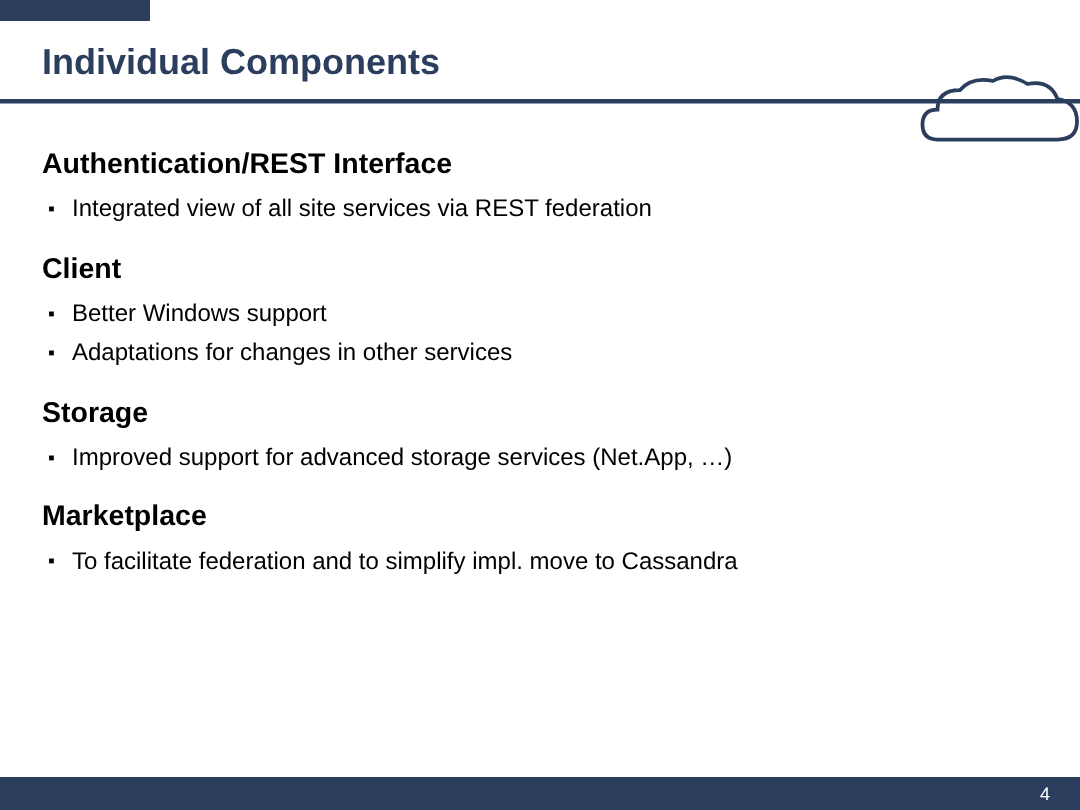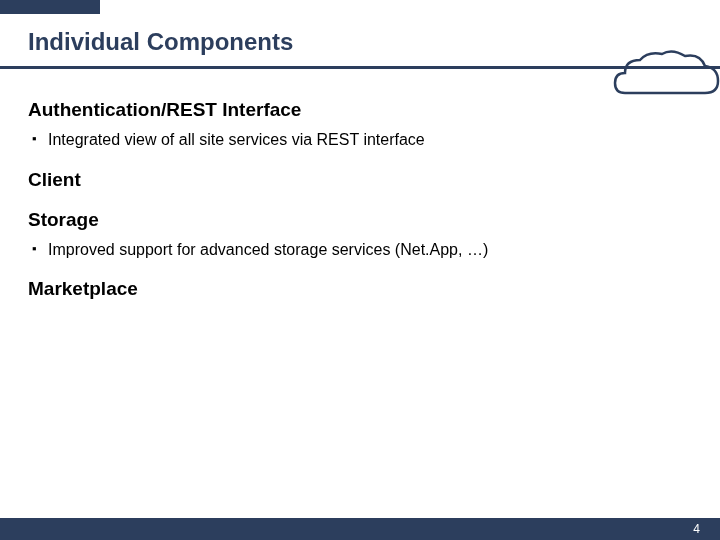--- a/index.html
+++ b/index.html
@@ -86,25 +86,28 @@
 <div class="title-bar"></div>
 <h1 class="title">Individual Components</h1>
 <div class="divider"></div>
 
 <svg class="cloud-icon" viewBox="0 0 110 60">
   <path d="M 15 45 Q 5 45 5 35 Q 5 25 15 25 Q 15 12 30 12 Q 38 3 52 6 Q 62 0 75 8 Q 90 5 95 18 Q 108 20 108 33 Q 108 45 95 45 Z" fill="none" stroke="#2c3e5d" stroke-width="2.5"></path>
 </svg>
 
 <div class="content">
   <div class="section-heading first">Authentication/REST Interface</div>
-  <div class="bullet-item">Integrated view of all site services via REST interface</div>
+  <div class="bullet-item">Integrated view of all site services via REST federation</div>
 
   <div class="section-heading">Client</div>
+  <div class="bullet-item">Better Windows support</div>
+  <div class="bullet-item">Adaptations for changes in other services</div>
 
   <div class="section-heading">Storage</div>
   <div class="bullet-item">Improved support for advanced storage services (Net.App, …)</div>
 
   <div class="section-heading">Marketplace</div>
+  <div class="bullet-item">To facilitate federation and to simplify impl. move to Cassandra</div>
 </div>
 
 <div class="footer">
   <span>4</span>
 </div>
 
 </body></html>

